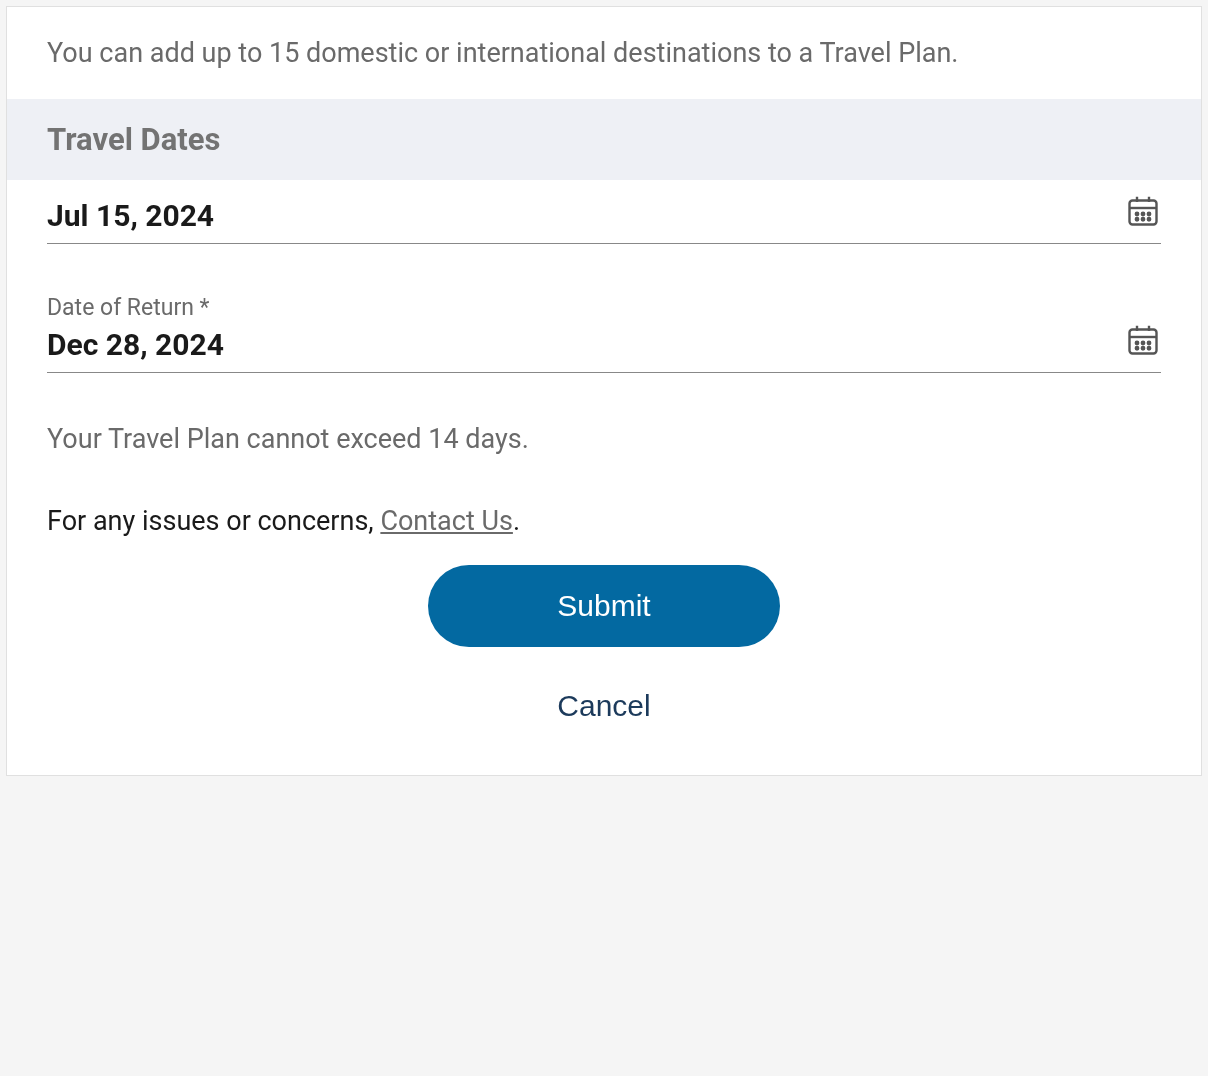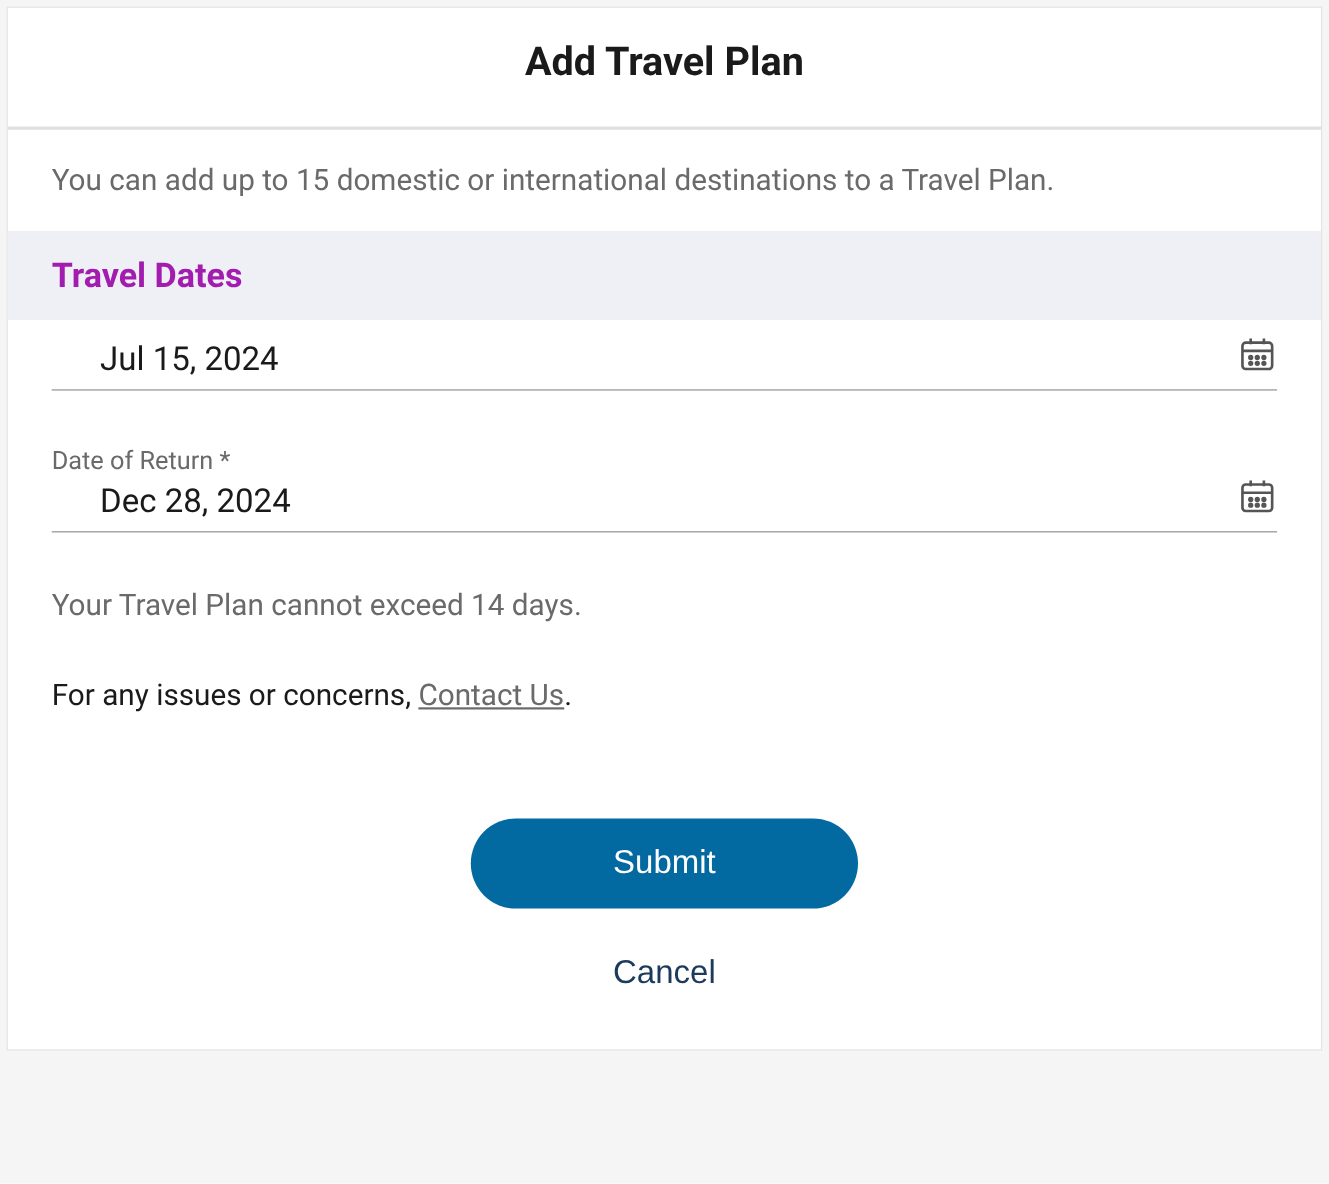--- a/index.html
+++ b/index.html
@@ -33,66 +33,65 @@
       font-size: 27px;
       color: #6a6a6a;
     }
     .section-header {
       background: #eef0f5;
       padding: 22px 40px;
     }
     .section-header h2 {
       font-size: 31px;
       font-weight: 700;
-      color: #a21caf;
+      color: #737373;
     }
     .form-body {
       padding: 18px 40px 40px 40px;
     }
     .field {
       position: relative;
       border-bottom: 1px solid #888;
       padding-bottom: 10px;
       margin-bottom: 50px;
     }
     .field-label {
       font-size: 23px;
       color: #6a6a6a;
       margin-bottom: 6px;
       display: block;
     }
     .field-value {
       font-size: 30px;
       color: #1a1a1a;
-      font-weight: 400;
+      font-weight: 700;
       background: transparent;
       border: none;
       outline: none;
       width: 100%;
       padding-right: 50px;
-      margin-left: 44px;
     }
     .calendar-icon {
       position: absolute;
       right: 0;
       bottom: 14px;
       width: 36px;
       height: 36px;
       cursor: pointer;
     }
     .note {
       font-size: 27px;
       color: #6a6a6a;
       margin-top: 24px;
       margin-bottom: 50px;
     }
     .contact-line {
       font-size: 27px;
       color: #1a1a1a;
-      margin-bottom: 96px;
+      margin-bottom: 28px;
     }
     .contact-link {
       color: #6a6a6a;
       text-decoration: underline;
       cursor: pointer;
     }
     .actions {
       text-align: center;
     }
     .submit-btn {
@@ -117,23 +116,20 @@
       cursor: pointer;
       display: block;
       margin: 12px auto;
     }
   </style>
 </head>
 <body>
 
 <div class="container">
 
-  <div class="header">
-    <h1>Add Travel Plan</h1>
-  </div>
 
   <div class="intro">You can add up to 15 domestic or international destinations to a Travel Plan.</div>
 
   <div class="section-header">
     <h2>Travel Dates</h2>
   </div>
 
   <div class="form-body">
 
     <div class="field">

